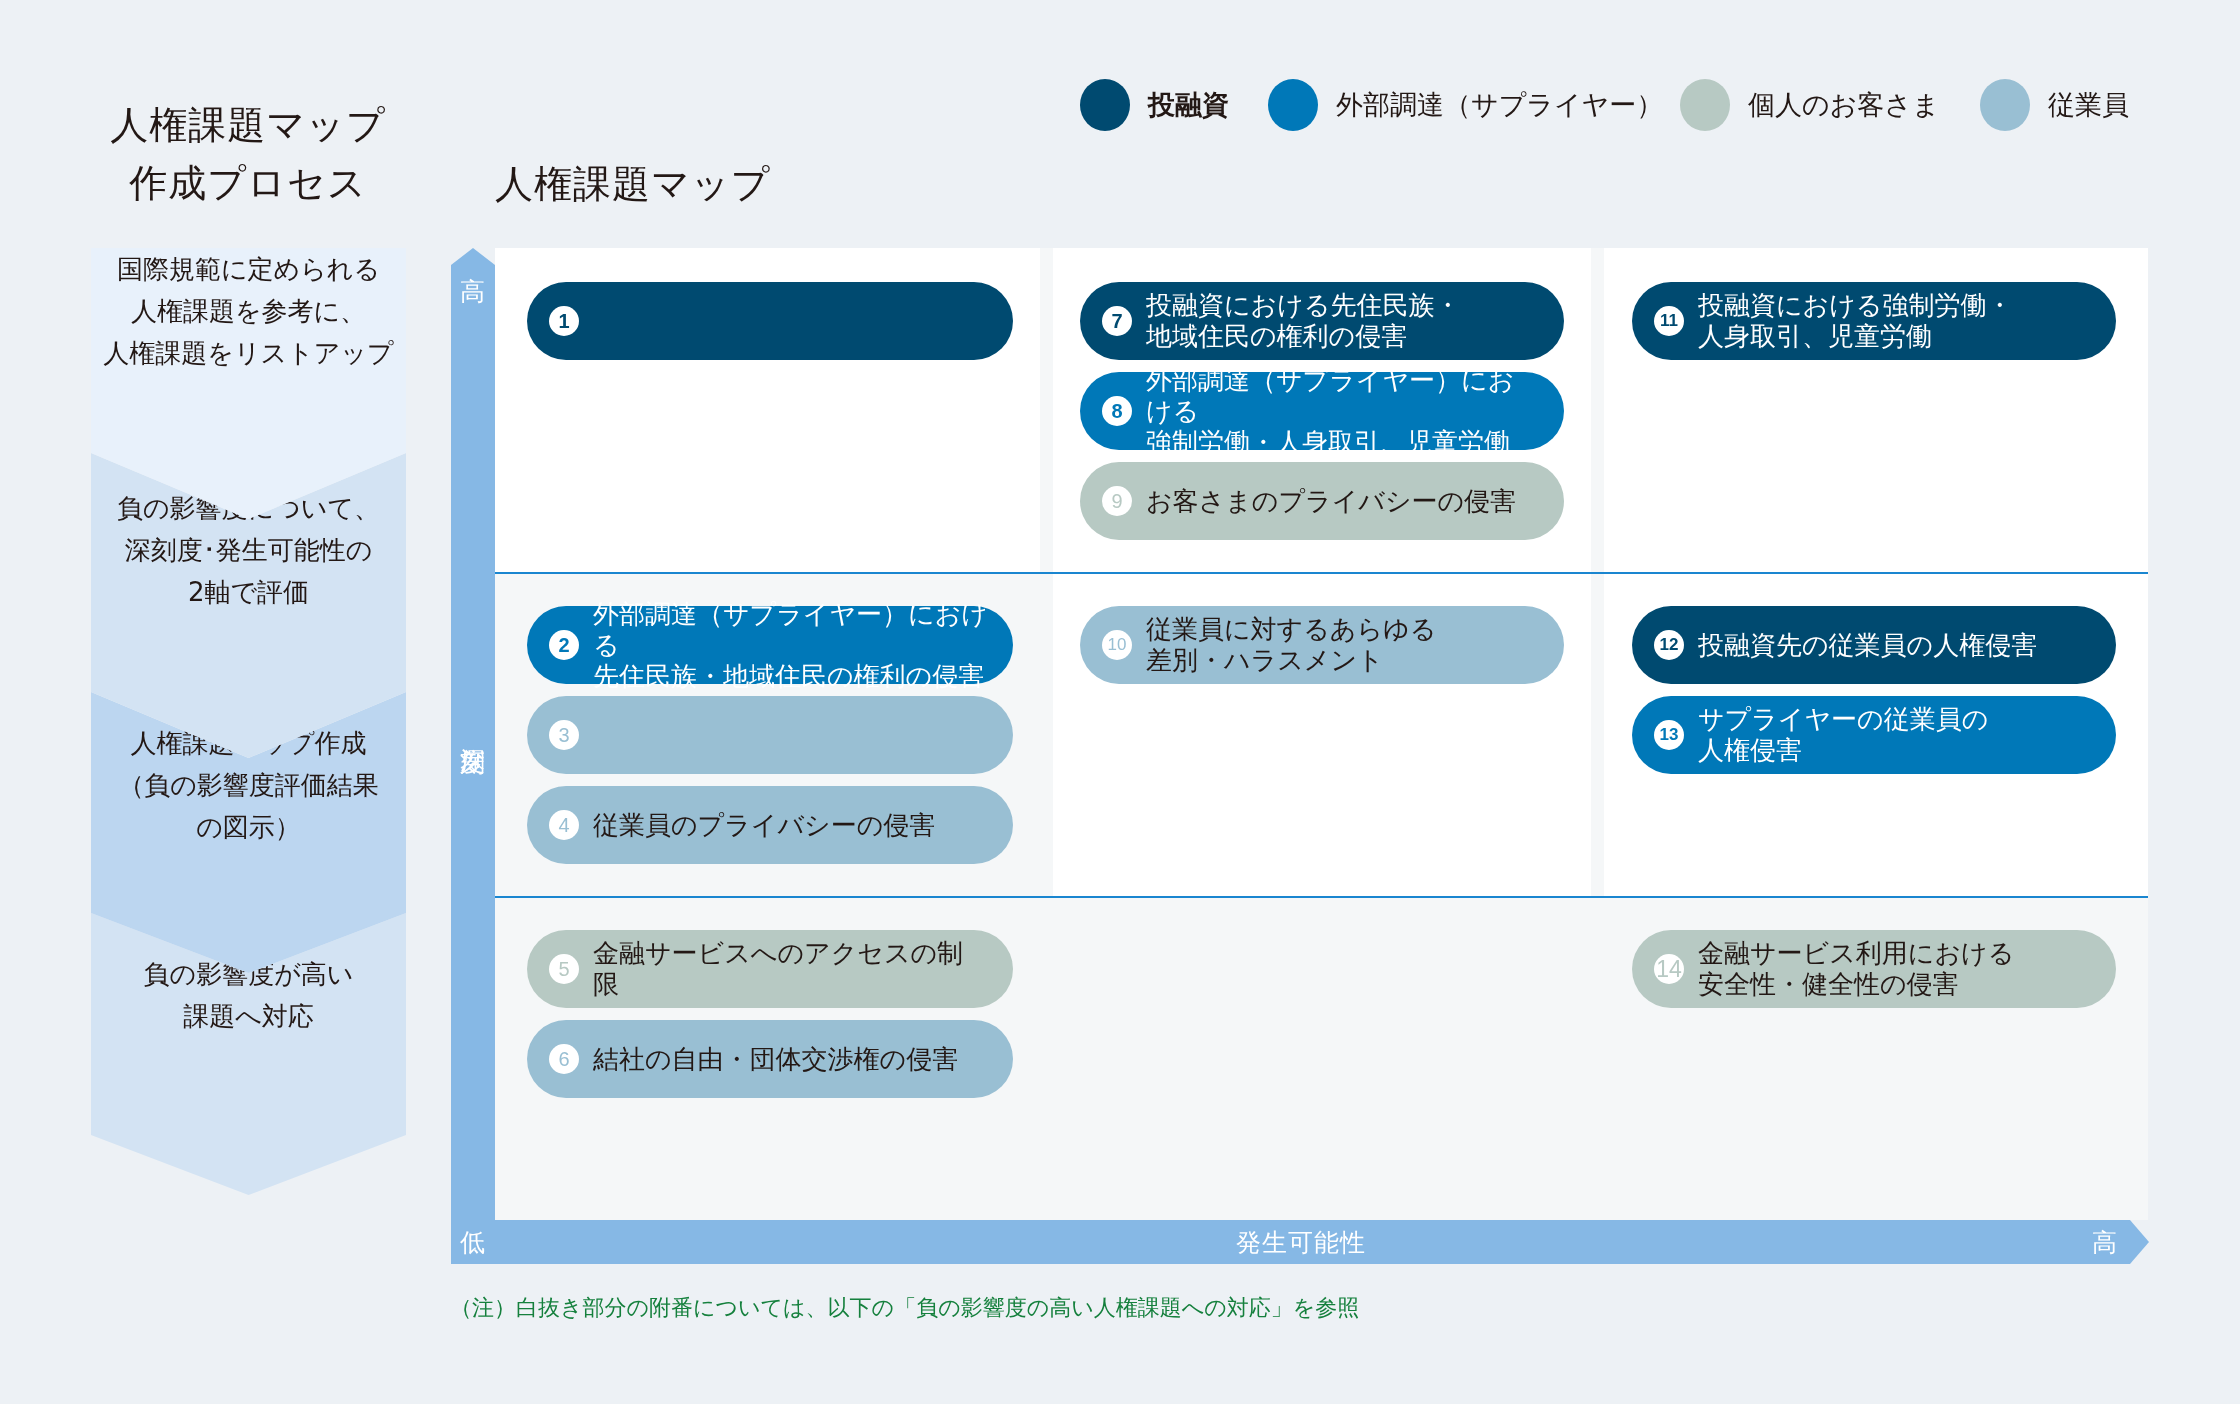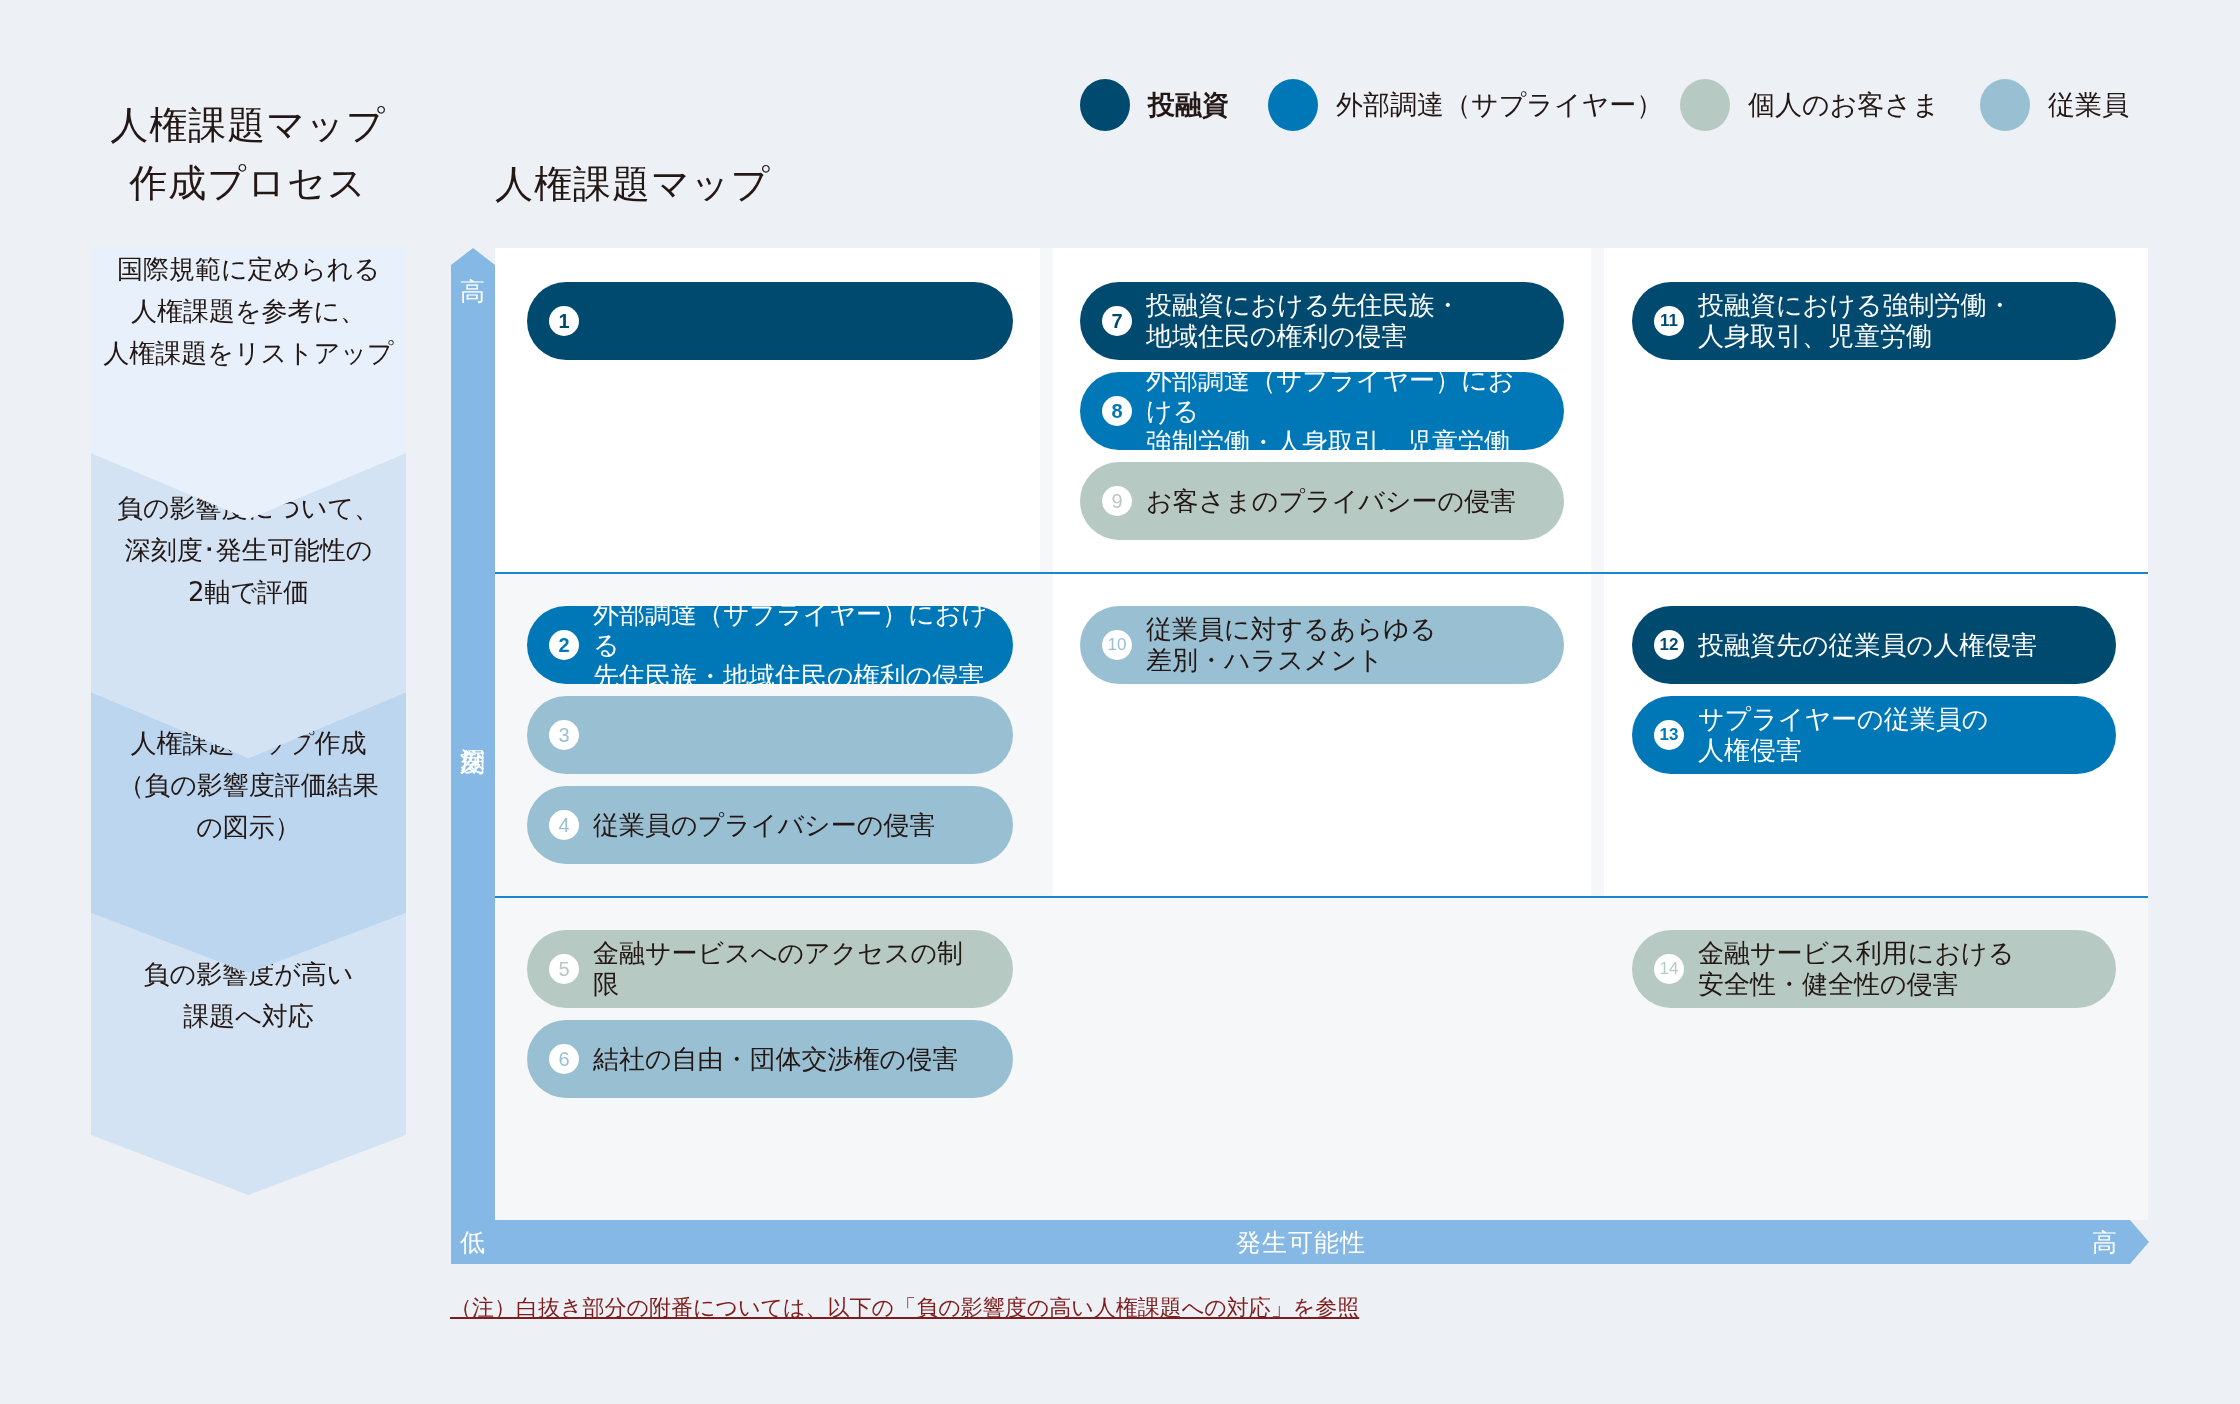--- a/index.html
+++ b/index.html
@@ -35,21 +35,21 @@
   .hline { position: absolute; left: 495px; width: 1653px; height: 2px; background: #1a86d0; }
 
   
   .pill { position: absolute; height: 78px; border-radius: 39px; display: flex; align-items: center; padding-left: 22px; padding-right: 24px; }
   .pill-num { width: 30px; height: 30px; border-radius: 50%; background: #ffffff; flex: none; display: flex; align-items: center; justify-content: center; font-size: 20px; font-weight: bold; margin-right: 14px; font-family: "Liberation Sans", sans-serif; }
   .pill-text { font-size: 26px; line-height: 31px; white-space: pre-line; }
   .pill.dark-text .pill-text { color: #231815; }
   .pill.light-text .pill-text { color: #ffffff; }
   .pill.num-outline .pill-num { font-weight: normal; }
 
-  .footnote { position: absolute; left: 450px; top: 1293px; font-size: 22px; color: #7f1d1d; white-space: nowrap; text-decoration: underline; }
+  .footnote { position: absolute; left: 450px; top: 1293px; font-size: 22px; color: #15803d; white-space: nowrap; }
 </style>
 </head>
 <body>
 
 <div class="proc-title" style="top:96px;">人権課題マップ</div>
 <div class="proc-title" style="top:154px;">作成プロセス</div>
 
 <div>
   <div class="proc-step" id="step4" style="top:1135px; height:0;"></div>
   <div class="proc-step" id="step4b" style="top:913px; height:282px; background:#d3e3f3; clip-path: polygon(0 0, 50% 60px, 100% 0, 100% 222px, 50% 282px, 0 222px); padding-top:40px;">
@@ -169,18 +169,18 @@
 <div class="pill light-text" style="left:1632px; top:606px; width:484px; background:#004a70;">
   <div class="pill-num" style="color:#004a70; font-size:17px;">12</div>
   <div class="pill-text">投融資先の従業員の人権侵害</div>
 </div>
 <div class="pill light-text" style="left:1632px; top:696px; width:484px; background:#0078b8;">
   <div class="pill-num" style="color:#0078b8; font-size:17px;">13</div>
   <div class="pill-text">サプライヤーの従業員の
 人権侵害</div>
 </div>
 <div class="pill dark-text num-outline" style="left:1632px; top:930px; width:484px; background:#b7c9c3;">
-  <div class="pill-num" style="color:#b7c9c3; font-size:17px;">14</div>
+  <div class="pill-num" style="color:#b7c9c3; font-size:23px;">14</div>
   <div class="pill-text">金融サービス利用における
 安全性・健全性の侵害</div>
 </div>
 
 <div class="footnote">（注）白抜き部分の附番については、以下の「負の影響度の高い人権課題への対応」を参照</div>
 
 </body></html>

